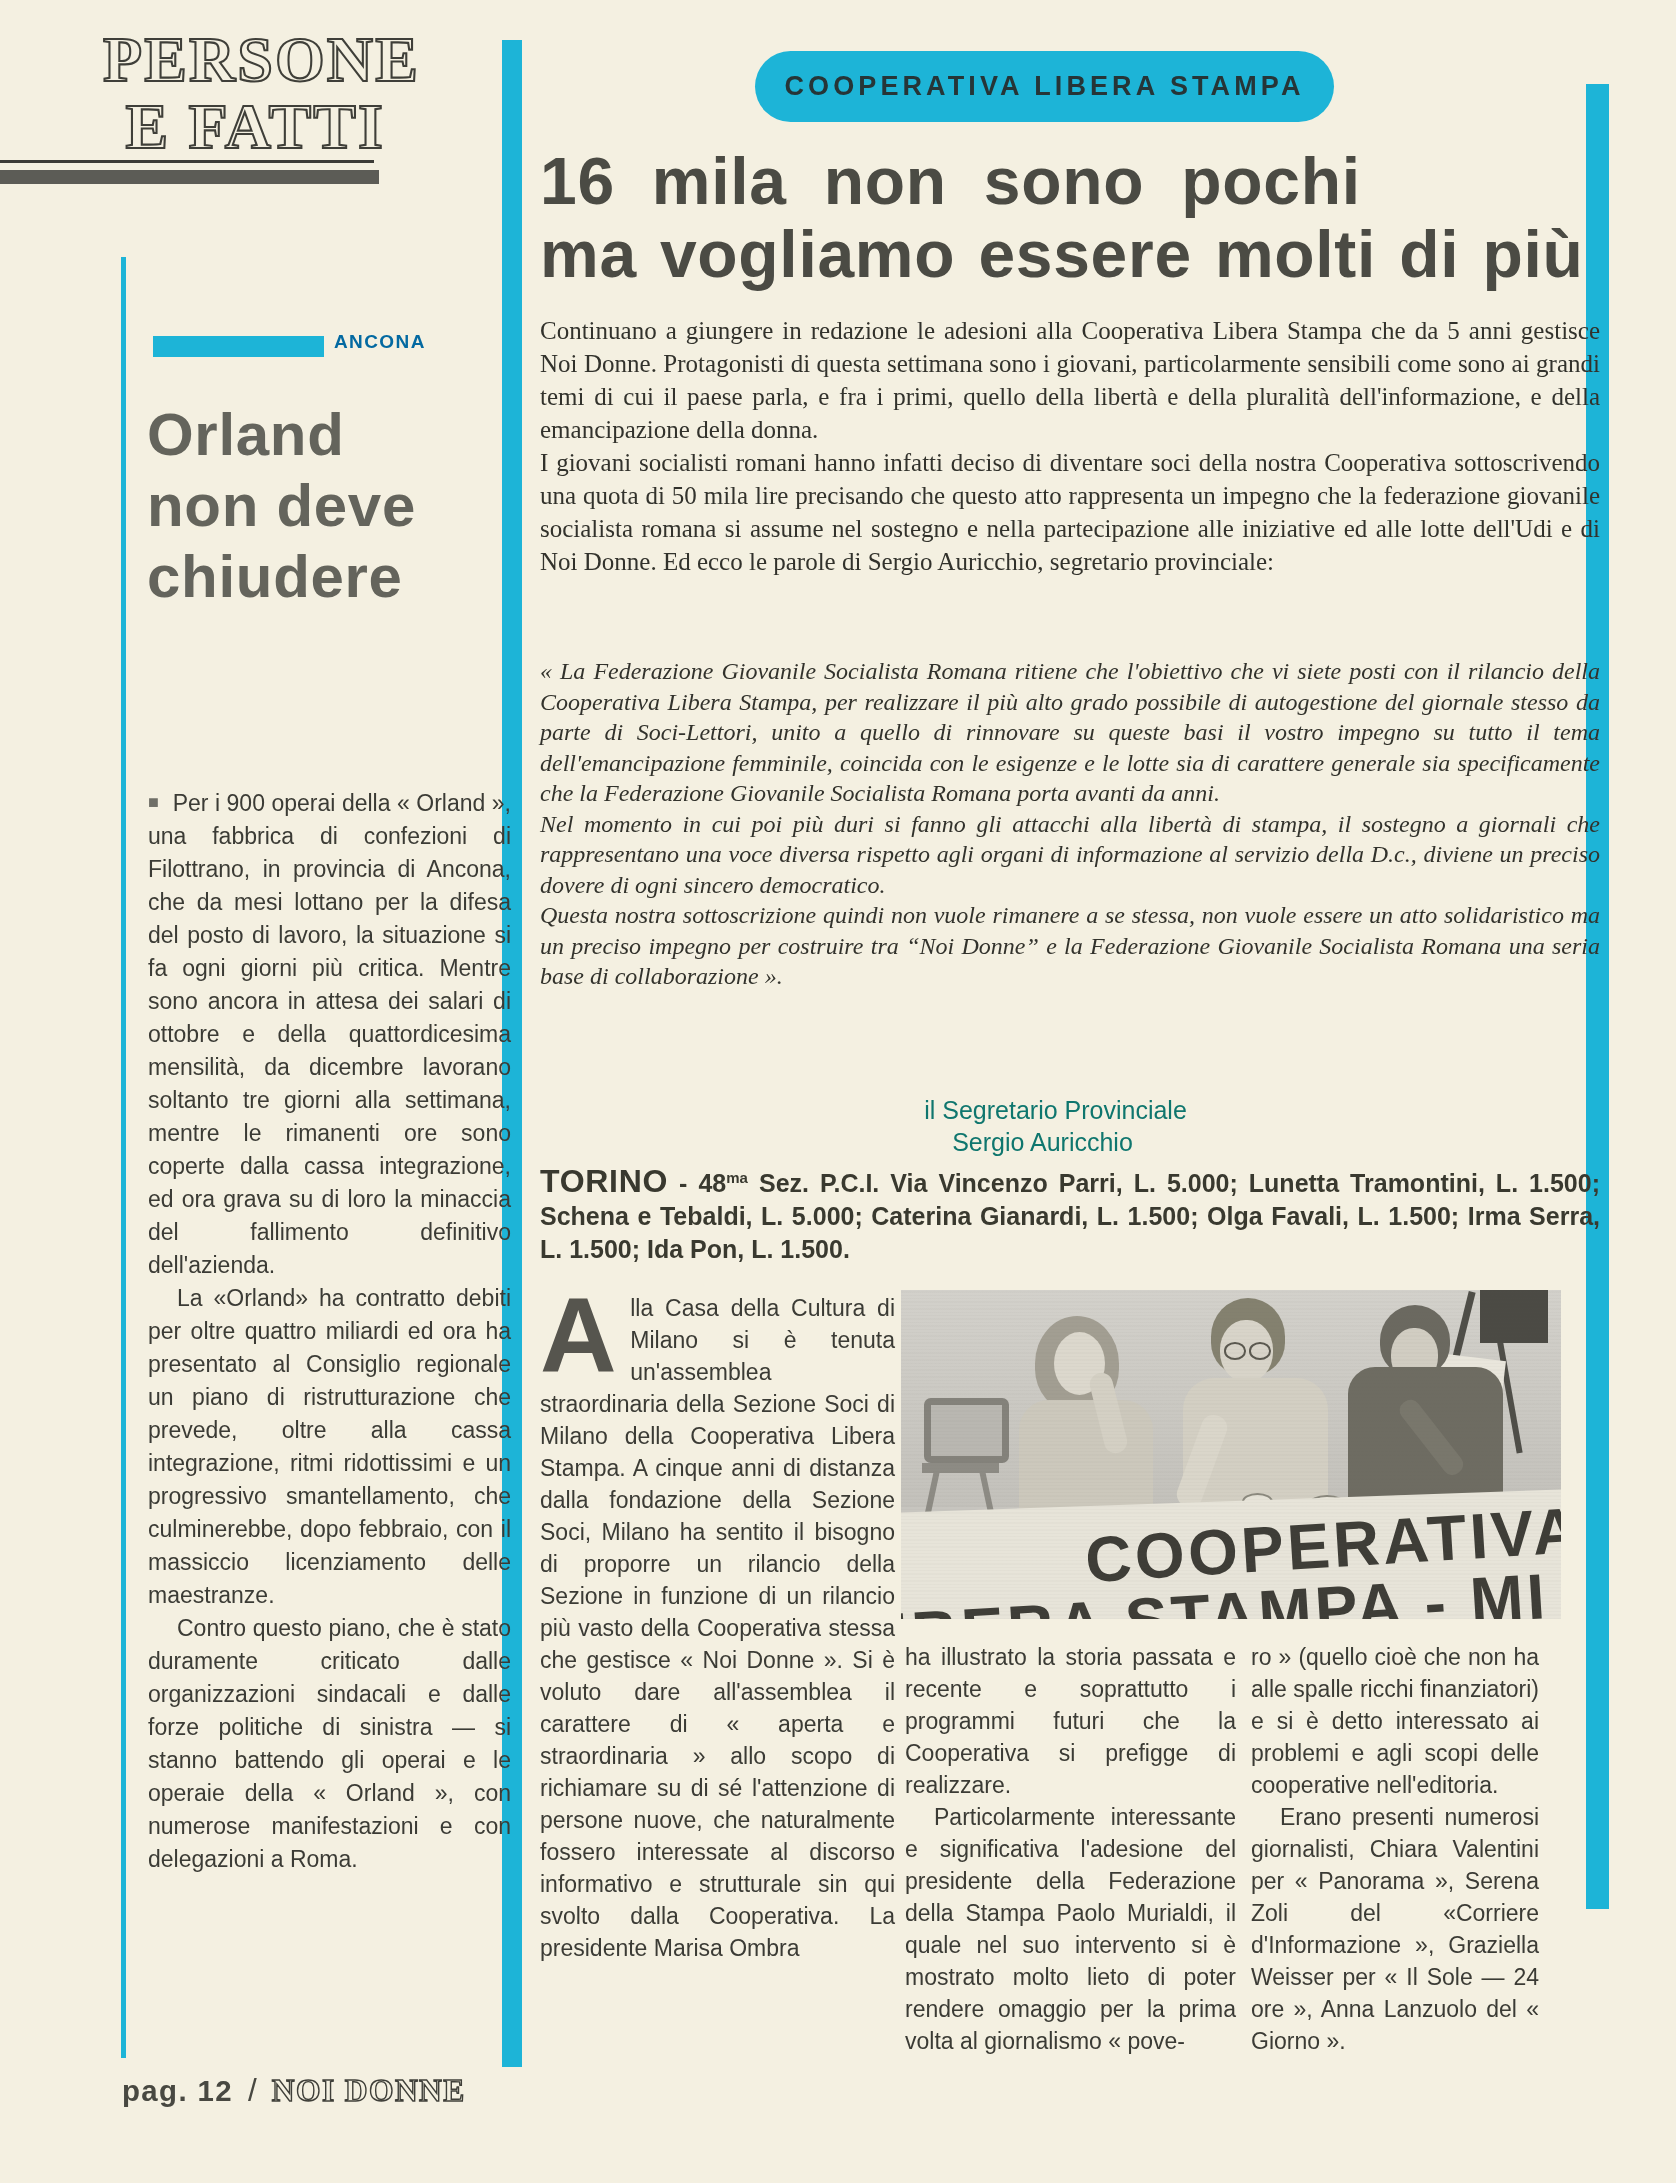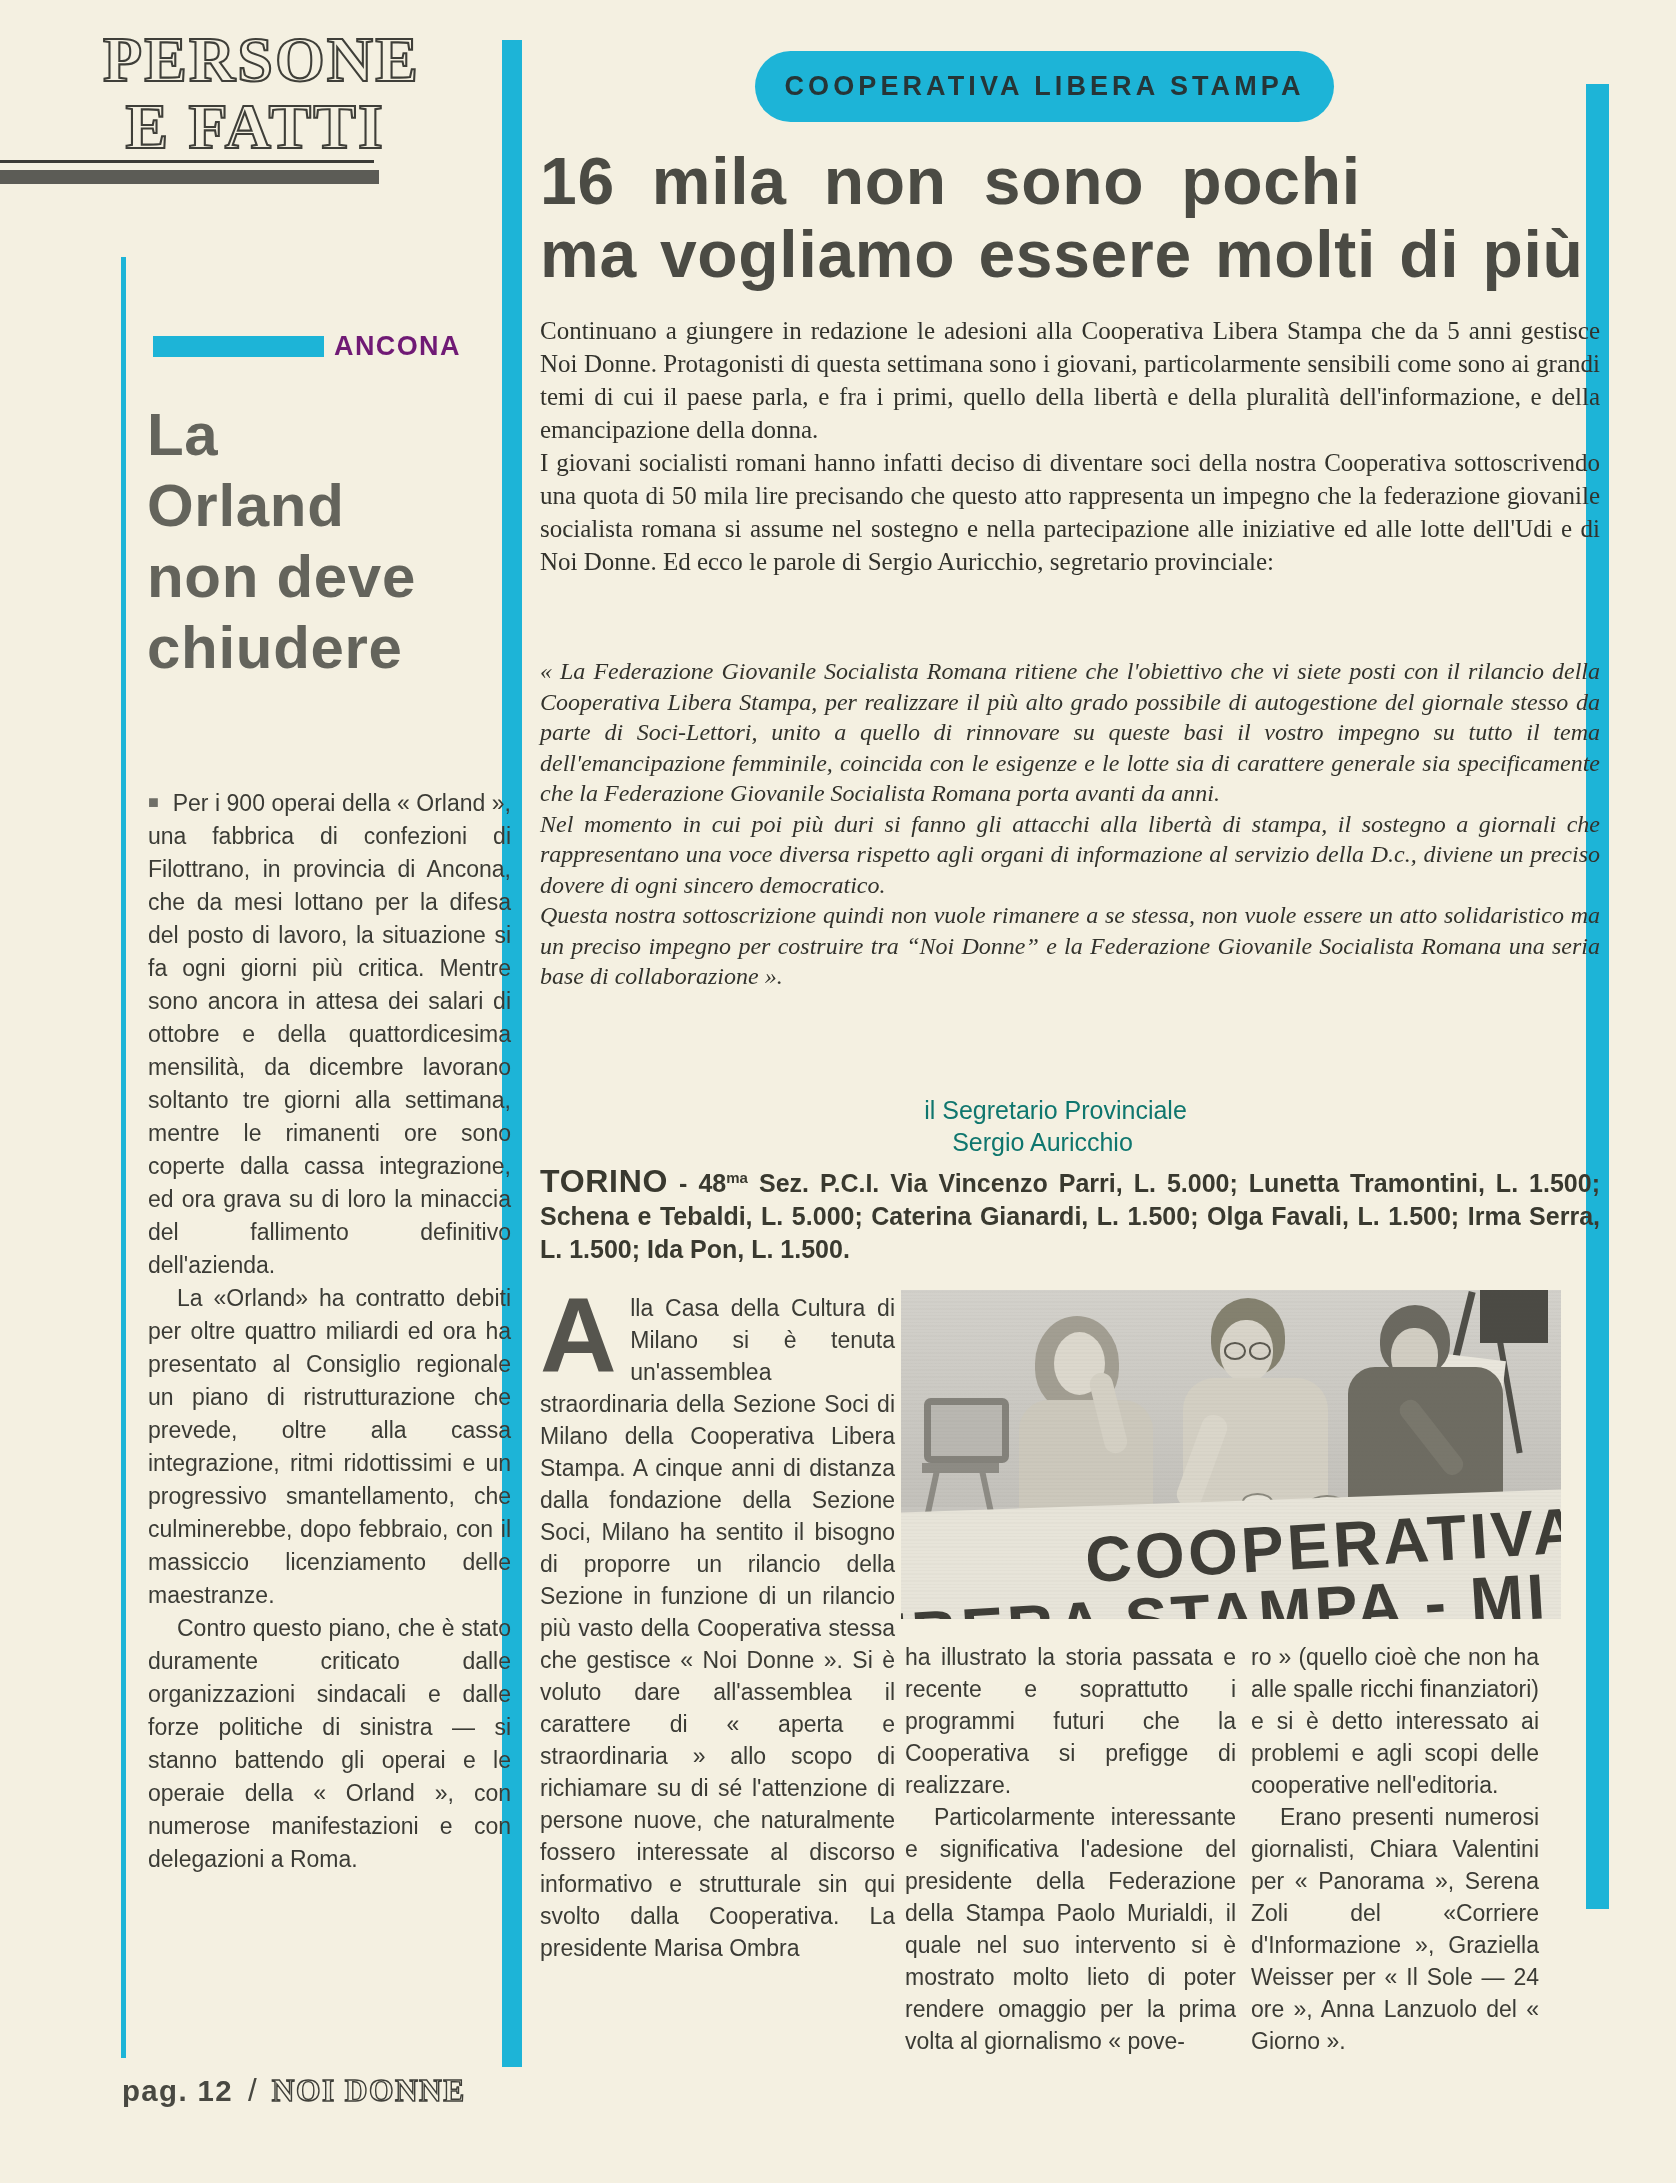--- a/index.html
+++ b/index.html
@@ -19,22 +19,22 @@
   .rule-thin{left:0;top:160px;width:374px;height:3.4px;background:#3c3c37;}
   .rule-thick{left:0;top:170px;width:379px;height:14.4px;background:#5c5c56;}
 
   
   .divider-center{left:502px;top:40px;width:20px;height:2027px;background:#1db4d7;}
   .bar-right{left:1586px;top:84px;width:22.6px;height:1825px;background:#1db4d7;}
   .vrule-left{left:121px;top:257px;width:4.8px;height:1801px;background:#1db4d7;}
 
   
   .ancona-bar{left:153px;top:336px;width:171px;height:21px;background:#1db4d7;}
-  .ancona-label{left:334px;top:331px;font-size:27px;font-weight:bold;
-    letter-spacing:1.4px;color:#701a75;}
+  .ancona-label{left:334px;top:331px;font-size:19px;font-weight:bold;
+    letter-spacing:1.4px;color:#0369a1;}
   .orland-title{left:147px;top:399px;font-size:60px;font-weight:bold;
     color:#64645c;line-height:71px;letter-spacing:0.7px;}
   .left-body{left:148px;top:786px;width:363px;font-size:23px;line-height:33px;
     text-align:justify;color:#3b3b35;}
   .left-body p{margin:0;}
   .left-body p.ind{text-indent:29px;}
   .bullet{font-size:18px;color:#6f6f67;margin-right:13.7px;vertical-align:2.7px;}
 
   
   .footer{left:122px;top:2072px;display:flex;align-items:baseline;gap:15px;}
@@ -139,21 +139,20 @@
   <div class="abs rule-thick"></div>
 
   <div class="abs divider-center"></div>
   <div class="abs bar-right"></div>
   <div class="abs vrule-left"></div>
 
   <div class="abs ancona-bar"></div>
   <div class="abs ancona-label">ANCONA</div>
 
   <div class="abs orland-title">
-    <div>La</div>
     <div>Orland</div>
     <div>non deve</div>
     <div>chiudere</div>
   </div>
 
   <div class="abs left-body">
     <p><span class="bullet">■</span><span>Per i 900 operai della « Orland », una fabbrica di confezioni di Filottrano, in provincia di Ancona, che da mesi lottano per la difesa del posto di lavoro, la situazione si fa ogni giorni più critica. Mentre sono ancora in attesa dei salari di ottobre e della quattordicesima mensilità, da dicembre lavorano soltanto tre giorni alla settimana, mentre le rimanenti ore sono coperte dalla cassa integrazione, ed ora grava su di loro la minaccia del fallimento definitivo dell'azienda.</span></p>
     <p class="ind">La «Orland» ha contratto debiti per oltre quattro miliardi ed ora ha presentato al Consiglio regionale un piano di ristrutturazione che prevede, oltre alla cassa integrazione, ritmi ridottissimi e un progressivo smantellamento, che culminerebbe, dopo febbraio, con il massiccio licenziamento delle maestranze.</p>
     <p class="ind">Contro questo piano, che è stato duramente criticato dalle organizzazioni sindacali e dalle forze politiche di sinistra — si stanno battendo gli operai e le operaie della « Orland », con numerose manifestazioni e con delegazioni a Roma.</p>
   </div>

